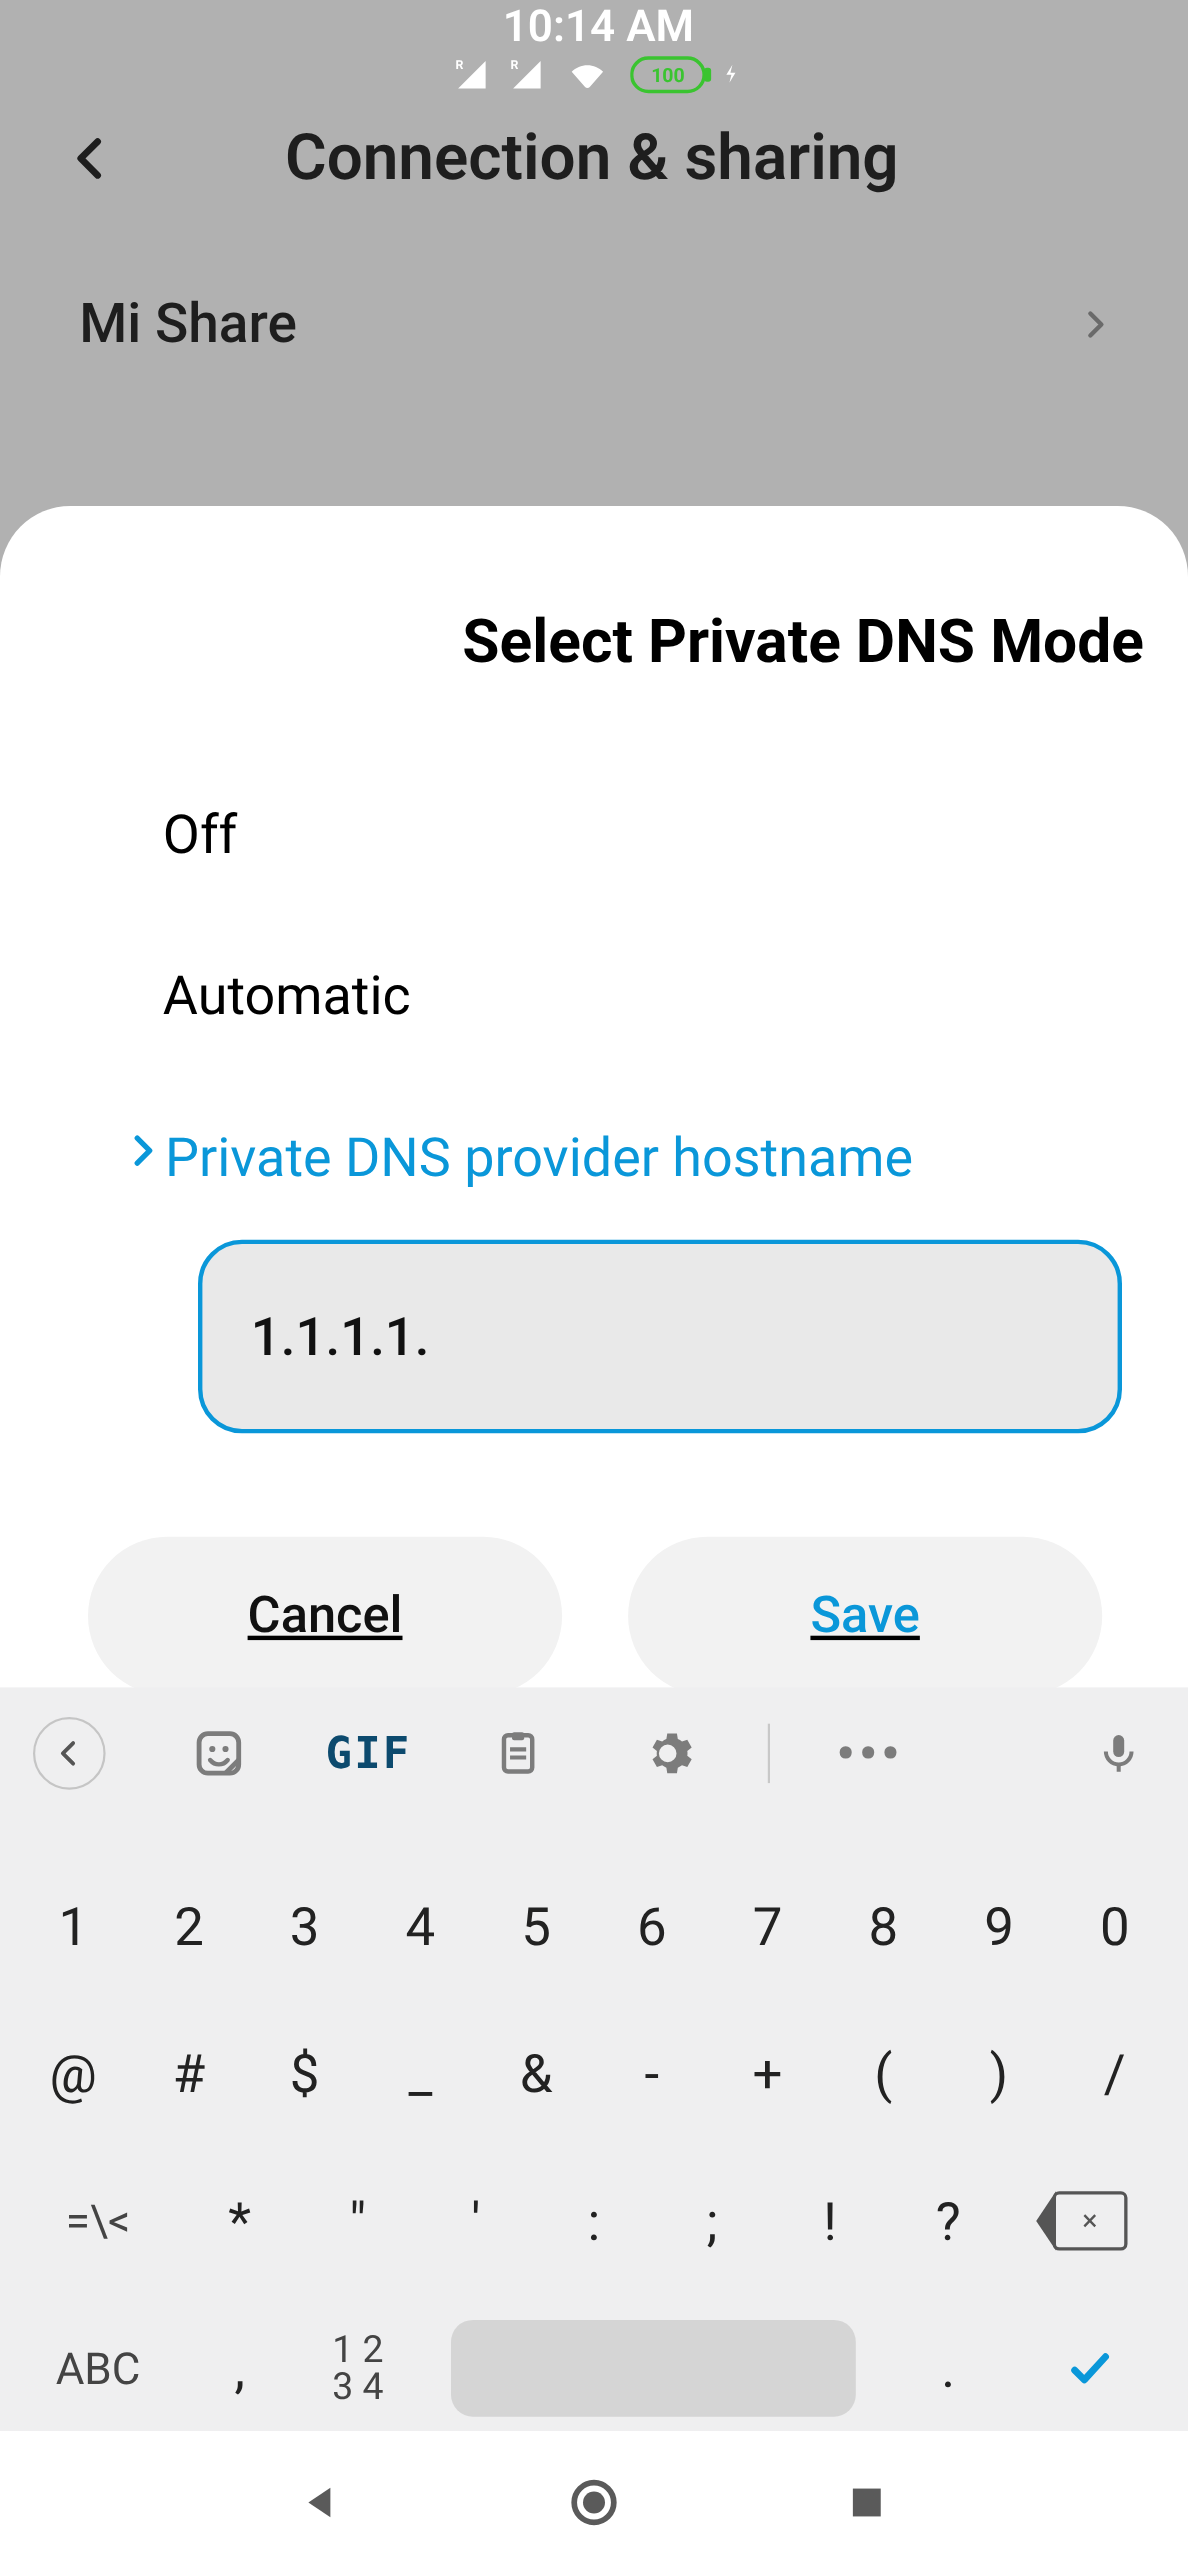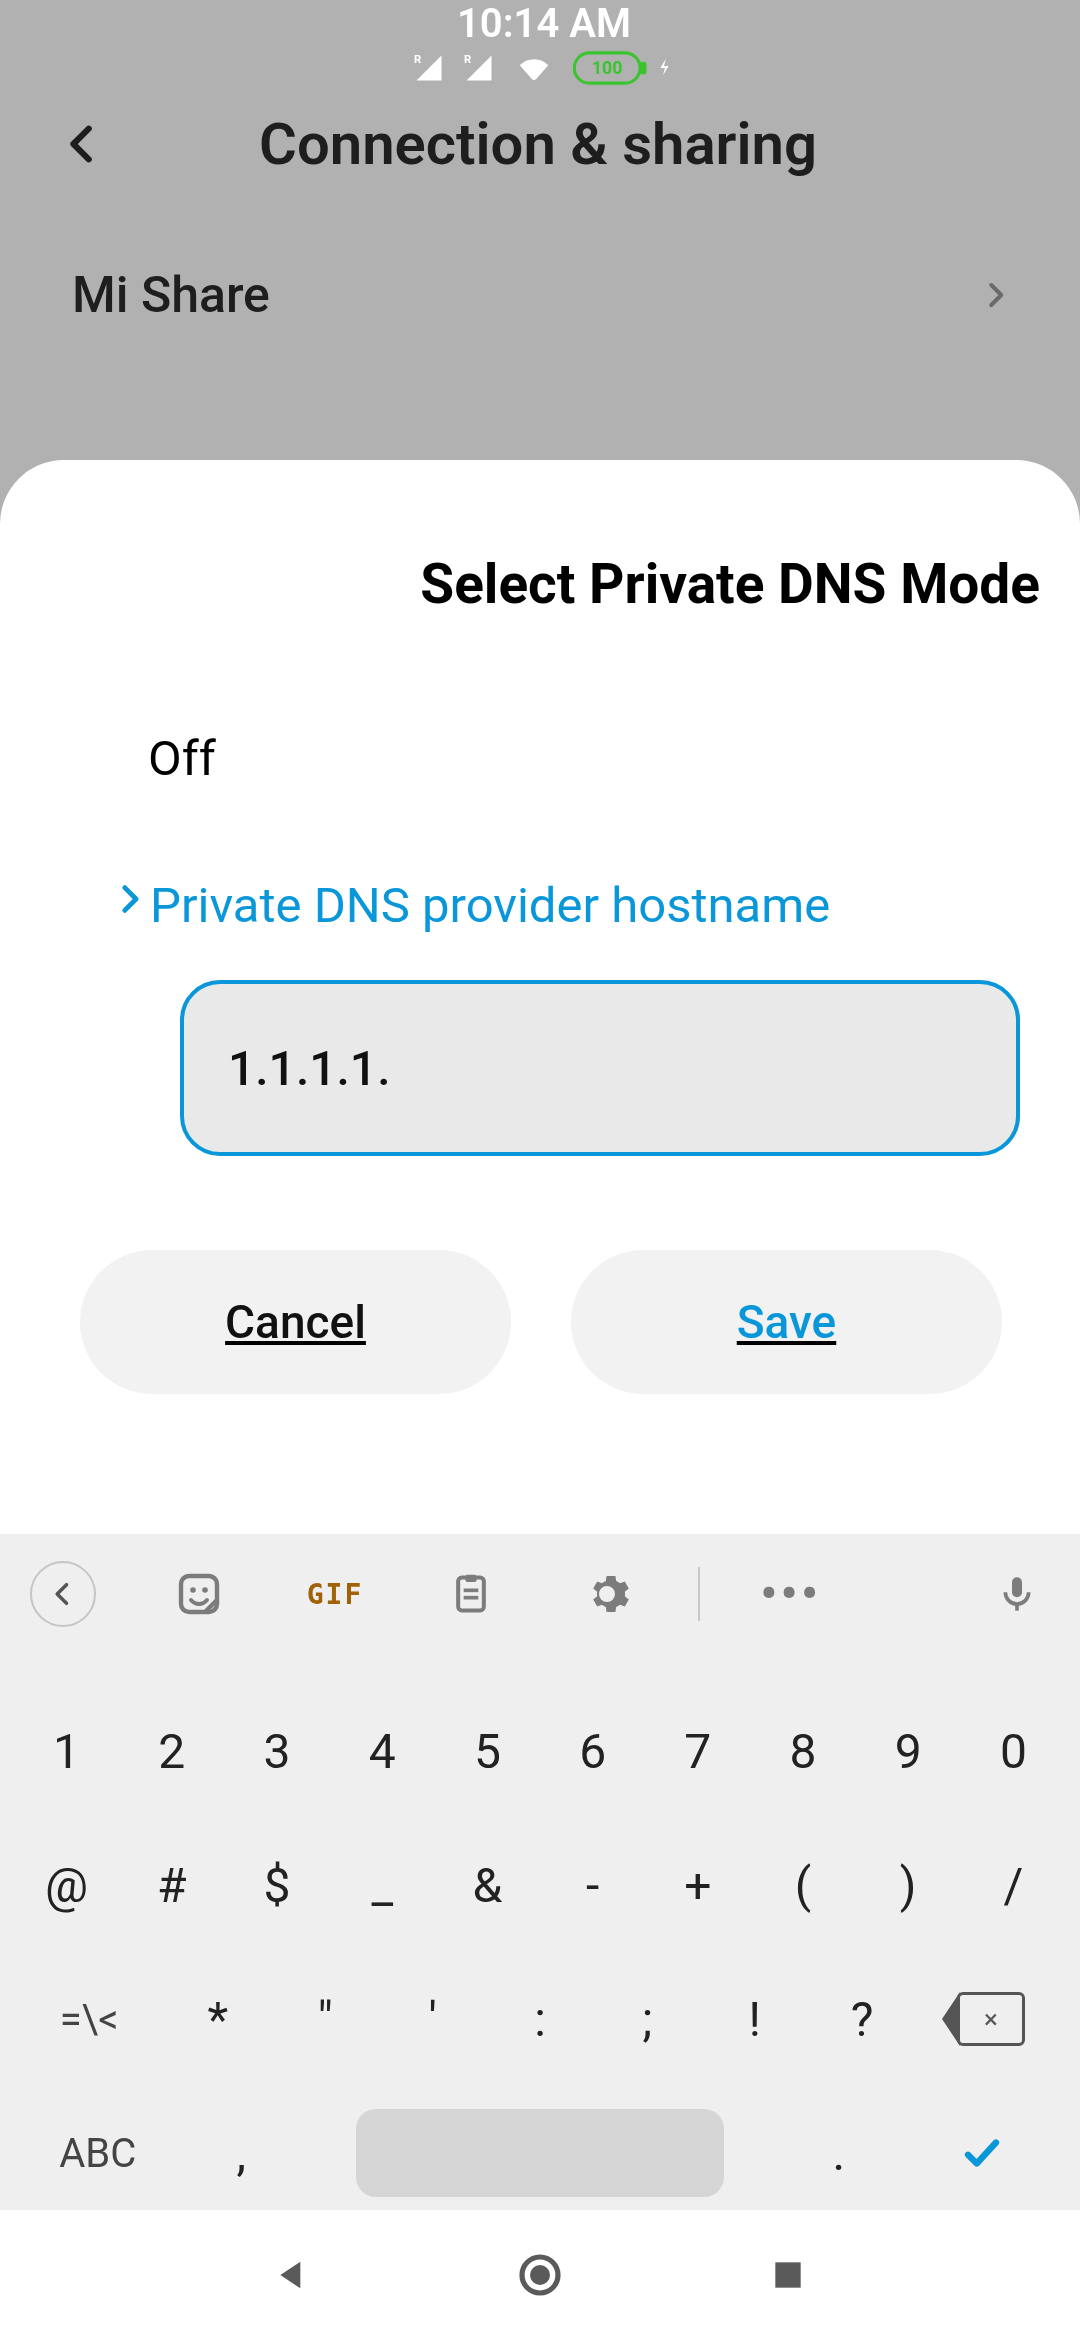--- a/index.html
+++ b/index.html
@@ -71,21 +71,21 @@
   }
   .kbd-toolbar {
     height: 120px; display: flex; align-items: center; padding: 0 30px;
     gap: 70px;
   }
   .kbd-tb-btn { width: 66px; height: 66px; display: flex; align-items: center; justify-content: center; }
   .kbd-tb-chev {
     width: 66px; height: 66px; border-radius: 50%; border: 2px solid #c5c5c5;
     display: flex; align-items: center; justify-content: center;
   }
-  .kbd-tb-gif { font-size: 28px; font-weight: 700; color: #a16207; letter-spacing: 2px; font-family: monospace, sans-serif; }
+  .kbd-tb-gif { font-size: 40px; font-weight: 700; color: #0c4a6e; letter-spacing: 2px; font-family: monospace, sans-serif; }
   .kbd-tb-divider { width: 2px; height: 54px; background: #c8c8c8; margin: 0 -12px 0 -12px; }
   .kbd-tb-dots { color: #7c7c7c; font-size: 44px; font-weight: 900; letter-spacing: 4px; }
   .kbd-tb-spacer { flex: 1; }
 
   .kbd-rows { padding: 30px 14px 0; display:flex; flex-direction:column; }
   .krow { display:flex; }
   .k {
     flex: 1; height: 134px; display:flex; align-items:center; justify-content:center;
     font-size: 48px; color:#222;
   }
@@ -170,20 +170,21 @@
         </svg>
     </span>
   </div>
 </div>
 
 <div class="sheet">
   <div class="sheet-title">Select Private DNS Mode</div>
 
   <div class="options">
     <div class="option top">Off</div>
+    <div class="option mid">Automatic</div>
     <div class="option selected">
       <span class="sel-chevron">
         <svg width="34" height="44" viewBox="0 0 24 24">
             <path fill="none" stroke="#0a97d9" stroke-width="3.4" stroke-linecap="round" stroke-linejoin="round" d="M9 4 L17 12 L9 20"></path>
           </svg>
       </span>
       <span>Private DNS provider hostname</span>
     </div>
   </div>
 
@@ -273,20 +274,26 @@
       <div class="k">;</div>
       <div class="k">!</div>
       <div class="k">?</div>
       <div class="k kwide">
         <div class="backspace-box">×</div>
       </div>
     </div>
     <div class="krow">
       <div class="k kwide func">ABC</div>
       <div class="k">,</div>
+      <div class="k">
+        <div class="k-1234">
+          <span>1 2</span>
+          <span>3 4</span>
+        </div>
+      </div>
       <div class="k spacebar-key">
         <div class="spacebar-bar"></div>
       </div>
       <div class="k">.</div>
       <div class="k kwide">
         <svg width="54" height="42" viewBox="0 0 24 24">
             <path fill="none" stroke="#0a97d9" stroke-width="3.6" stroke-linecap="round" stroke-linejoin="round" d="M4 13 L9 18 L20 6"></path>
           </svg>
       </div>
     </div>

